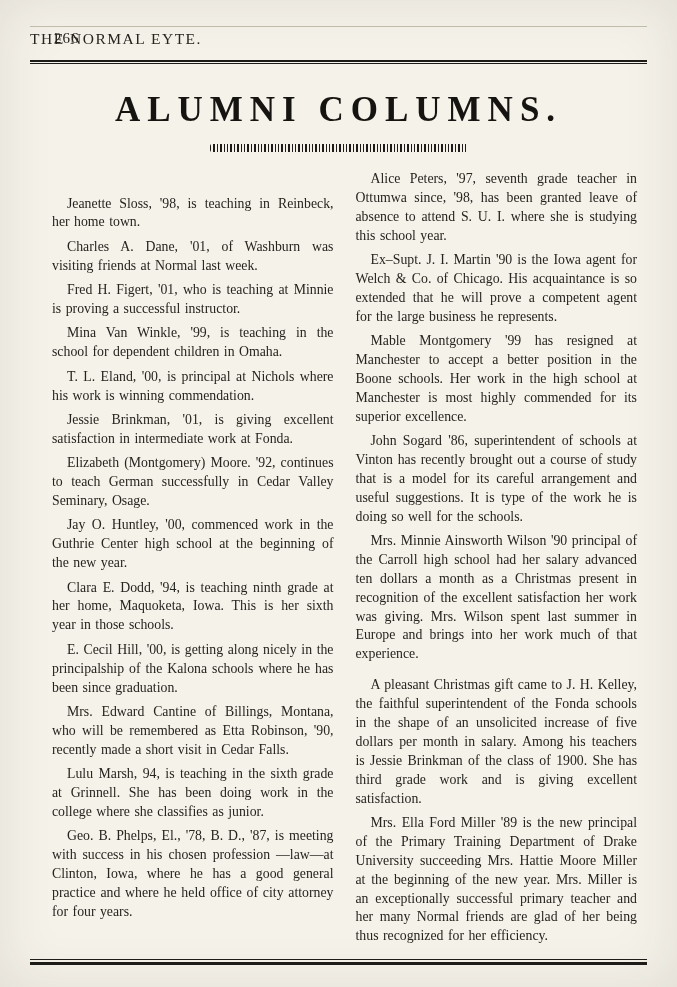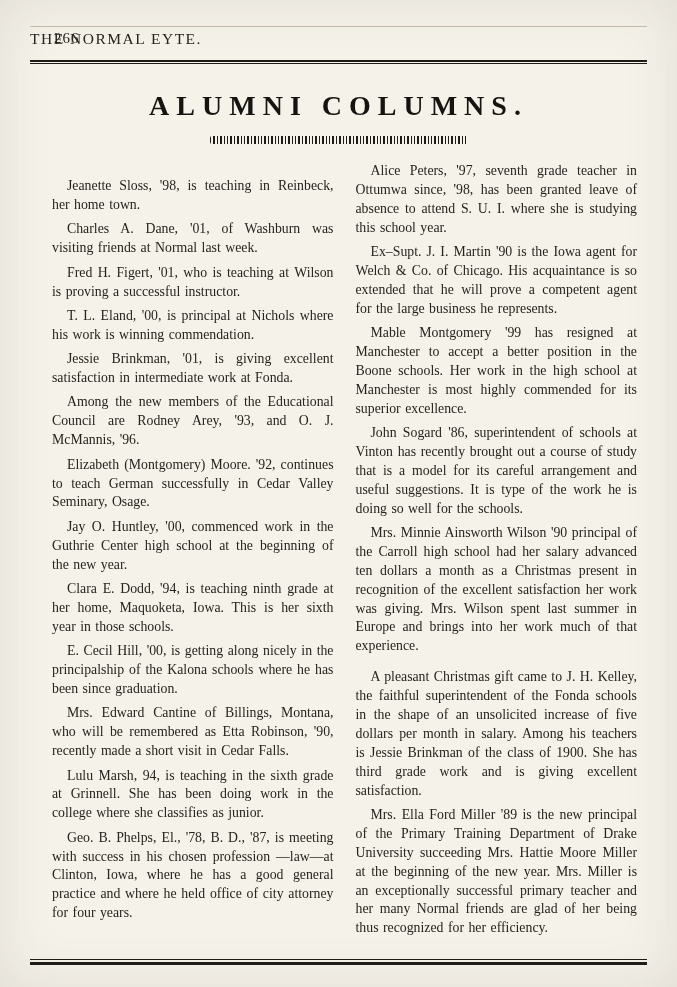--- a/index.html
+++ b/index.html
@@ -49,21 +49,21 @@
     margin-top: 6px;
     height: 0;
     border-top: 2.5px solid #1e1c18;
     border-bottom: 1px solid #1e1c18;
     padding-top: 1px;
   }
   
   .section-title {
     margin-top: 26px;
     text-align: center;
-    font-size: 28px;
+    font-size: 35px;
     font-weight: bold;
     letter-spacing: 7px;
     color: #161410;
   }
   .decorative-rule {
     width: 258px;
     height: 8px;
     margin: 14px auto 0 auto;
     background: repeating-linear-gradient(
       90deg,
@@ -124,24 +124,24 @@
     <div class="head-rule"></div>
   </div>
 
   <div class="section-title">ALUMNI COLUMNS.</div>
   <div class="decorative-rule"></div>
 
   <div class="columns">
     <div class="col col-left">
       <p>Jeanette Sloss, '98, is teaching in Reinbeck, her home town.</p>
       <p>Charles A. Dane, '01, of Washburn was visiting friends at Normal last week.</p>
-      <p>Fred H. Figert, '01, who is teaching at Wilson is proving a successful instructor.</p>
+      <p>Fred H. Figert, '01, who is teaching at Minnie is proving a successful instructor.</p>
+      <p>Mina Van Winkle, '99, is teaching in the school for dependent children in Omaha.</p>
       <p>T. L. Eland, '00, is principal at Nichols where his work is winning commendation.</p>
       <p>Jessie Brinkman, '01, is giving excellent satisfaction in intermediate work at Fonda.</p>
-      <p>Among the new members of the Educational Council are Rodney Arey, '93, and O. J. McMannis, '96.</p>
       <p>Elizabeth (Montgomery) Moore. '92, continues to teach German successfully in Cedar Valley Seminary, Osage.</p>
       <p>Jay O. Huntley, '00, commenced work in the Guthrie Center high school at the beginning of the new year.</p>
       <p>Clara E. Dodd, '94, is teaching ninth grade at her home, Maquoketa, Iowa.  This is her sixth year in those schools.</p>
       <p>E. Cecil Hill, '00, is getting along nicely in the principalship of the Kalona schools where he has been since graduation.</p>
       <p>Mrs. Edward Cantine of Billings, Montana, who will be remembered as Etta Robinson, '90, recently made a short visit in Cedar Falls.</p>
       <p>Lulu Marsh, 94, is teaching in the sixth grade at Grinnell.  She has been doing work in the college where she classifies as junior.</p>
       <p>Geo. B. Phelps, El., '78, B. D., '87, is meeting with success in his chosen profession —law—at Clinton, Iowa, where he has a good general practice and where he held office of city attorney for four years.</p>
     </div>
     <div class="col col-right">
       <p>Alice Peters, '97, seventh grade teacher in Ottumwa since, '98, has been granted leave of absence to attend S. U. I. where she is studying this school year.</p>

